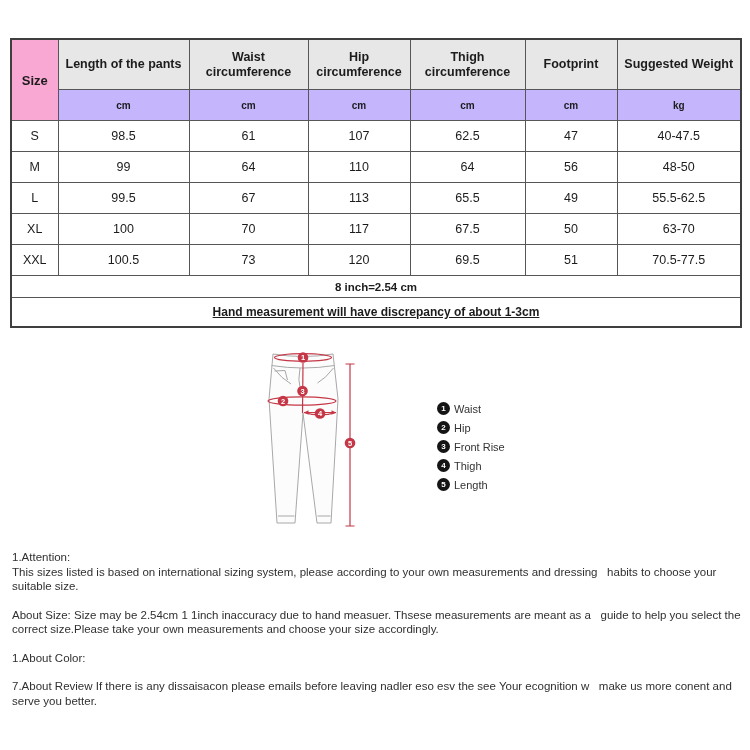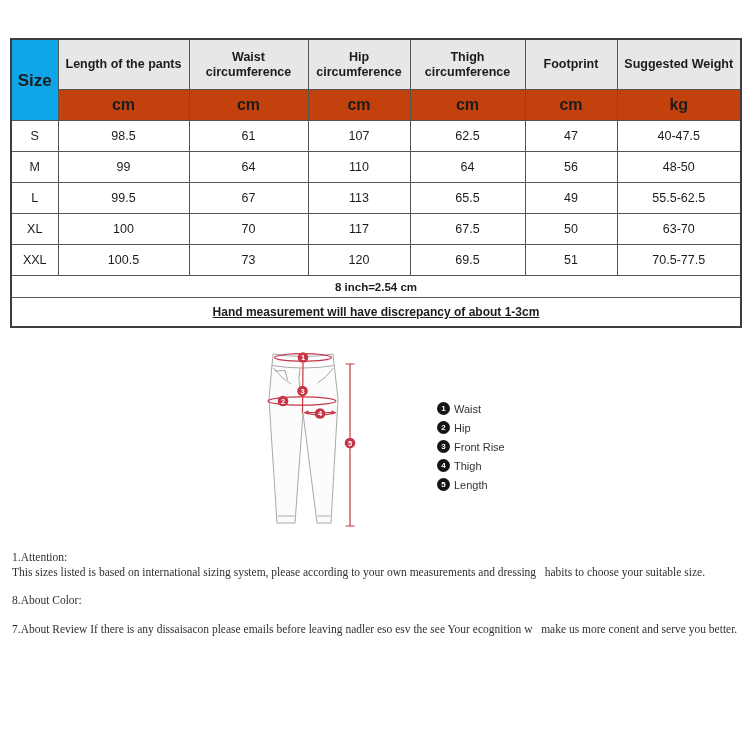--- a/index.html
+++ b/index.html
@@ -14,38 +14,38 @@
   .size-table{
     position:absolute;left:10px;top:38px;width:730px;
     border-collapse:collapse;table-layout:fixed;
     color:#1c1c1c;
   }
   .size-table td,.size-table th{
     border:1px solid #565656;text-align:center;vertical-align:middle;padding:0;
   }
   .size-table{border:2px solid #3f3f3f;}
   .size-table .hdr{background:#e7e7e7;font-weight:bold;font-size:12.5px;line-height:15px;height:49px;}
-  .size-table .unit{background:#c2410c;font-weight:bold;font-size:16px;height:30px;}
-  .size-table .size-col{background:#0ea5e9;font-weight:bold;font-size:17px;}
+  .size-table .unit{background:#c4b5fd;font-weight:bold;font-size:10px;height:30px;}
+  .size-table .size-col{background:#f9a8d4;font-weight:bold;font-size:13px;}
   .size-table .data{font-size:12.5px;height:30px;background:#fff;}
   .size-table .note1{font-weight:bold;font-size:11.5px;height:21px;background:#fff;}
   .size-table .note2{font-weight:bold;font-size:12px;height:28px;background:#fff;text-decoration:underline;}
 
   
   .pants-svg{position:absolute;left:265px;top:347px;width:95px;height:185px;}
   .legend{position:absolute;left:437px;top:399px;}
   .legend-item{display:flex;align-items:center;height:19px;}
   .legend-dot{
     width:13px;height:13px;border-radius:50%;background:#141414;color:#fff;
     font-size:8px;font-weight:bold;line-height:13px;text-align:center;flex:0 0 13px;
   }
   .legend-label{margin-left:4px;font-size:11px;color:#333;}
 
   
-  .notes{position:absolute;left:12px;top:550px;width:738px;color:#303030;font-family:Liberation Serif, serif;}
+  .notes{position:absolute;left:12px;top:550px;width:738px;color:#303030;}
   .notes .sec{margin:0 0 14px 0;}
   .notes p{margin:0;font-size:11.5px;line-height:14.5px;white-space:pre-wrap;}
 </style>
 </head>
 <body>
 
 <div class="page">
 
   <table class="size-table">
     <colgroup>
@@ -190,22 +190,23 @@
       <span class="legend-label">Length</span>
     </div>
   </div>
 
   <div class="notes">
     <div class="sec">
       <p>1.Attention:</p>
       <p>This sizes listed is based on international sizing system, please according to your own measurements and dressing   habits to choose your suitable size.</p>
     </div>
     <div class="sec">
-    </div>
-    <div class="sec">
-      <p>8.About Color:</p>
+      <p>About Size: Size may be 2.54cm 1 1inch inaccuracy due to hand measuer. Thsese measurements are meant as a   guide to help you select the correct size.Please take your own measurements and choose your size accordingly.</p>
+    </div>
+    <div class="sec">
+      <p>1.About Color:</p>
     </div>
     <div class="sec">
       <p>7.About Review If there is any dissaisacon please emails before leaving nadler eso esv the see Your ecognition w   make us more conent and serve you better.</p>
     </div>
   </div>
 
 </div>
 
 </body></html>

